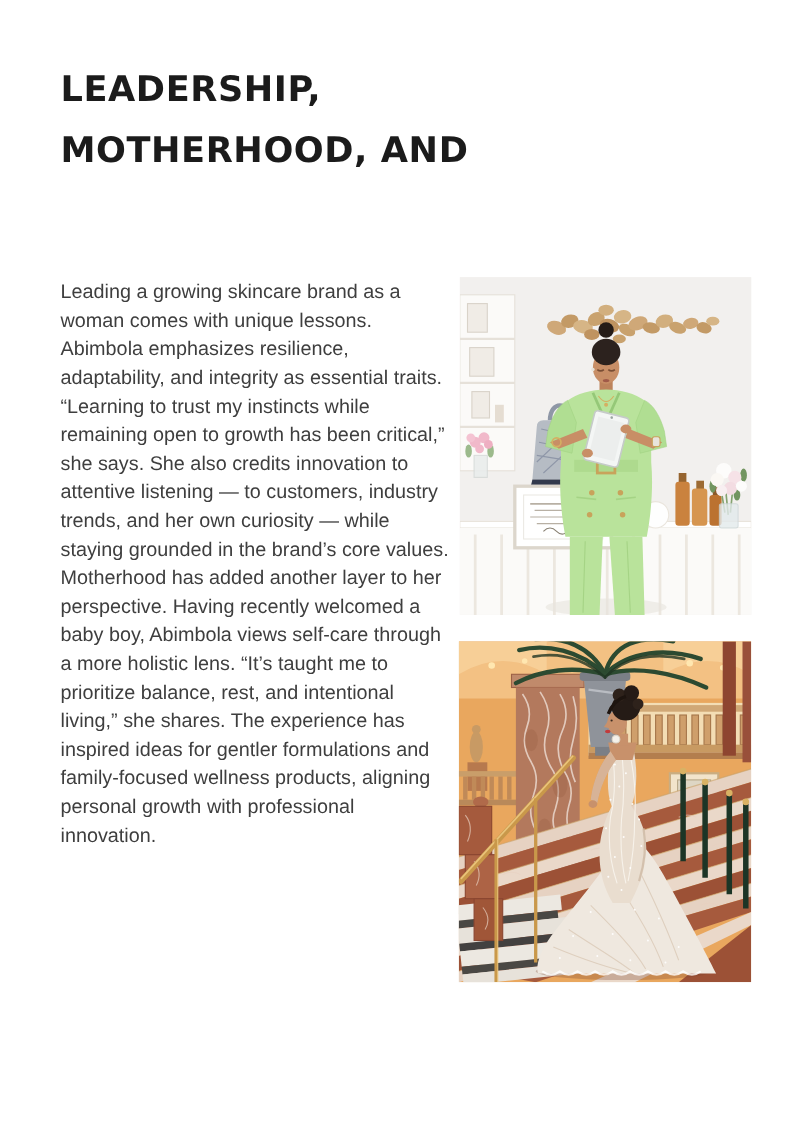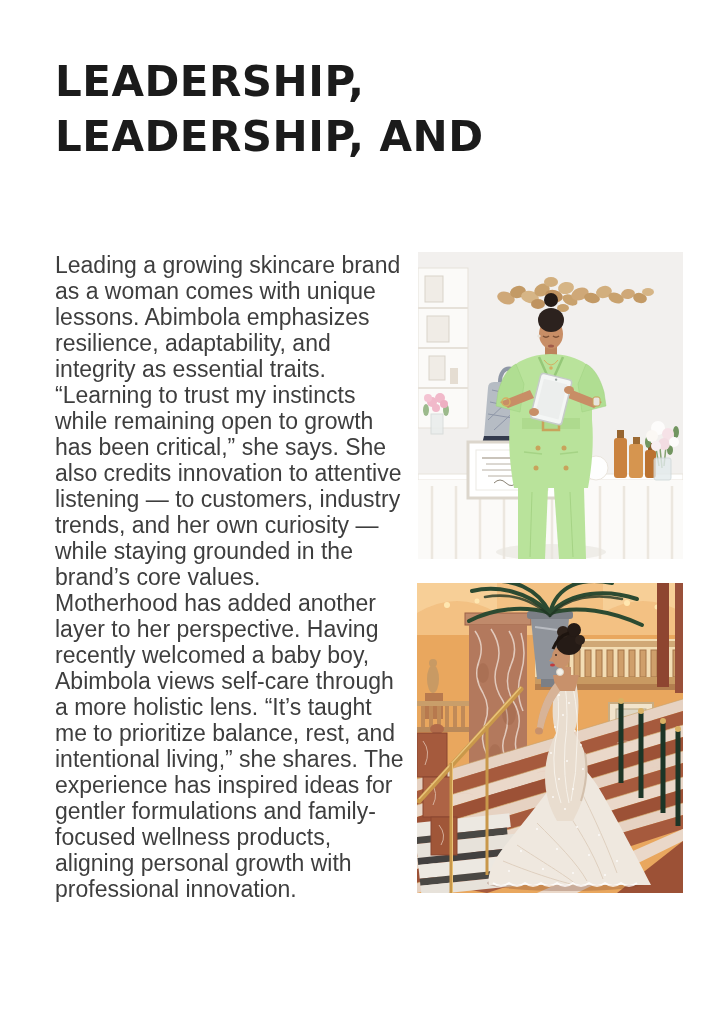--- a/index.html
+++ b/index.html
@@ -3,41 +3,41 @@
 <meta charset="utf-8">
 <style>
   html,body { margin:0; padding:0; background:#ffffff; }
   .page {
     position:relative; width:723px; height:1024px; background:#ffffff;
     font-family:"Liberation Sans", sans-serif; overflow:hidden;
   }
   .title {
     position:absolute; left:55px; top:54px; width:520px; margin:0;
     font-family:"DejaVu Sans", sans-serif; font-weight:700;
-    font-size:42px; line-height:55px; letter-spacing:0.5px; color:#1b1b1b;
+    font-size:32px; line-height:55px; letter-spacing:0.5px; color:#1b1b1b;
   }
   .title span { display:block; }
   .bodycol {
     position:absolute; left:55px; top:252px; width:354px;
-    font-size:23px; line-height:26px; color:#3e3e3e; letter-spacing:0px;
+    font-size:18px; line-height:26px; color:#3e3e3e; letter-spacing:0px;
   }
   .bodycol p { margin:0; }
   figure.photo { position:absolute; margin:0; overflow:hidden; background:#f2f0ee; }
   .photo-1 { left:418px; top:252px; width:265px; height:307px; }
   .photo-2 { left:417px; top:583px; width:266px; height:310px; }
   figure.photo svg { display:block; width:100%; height:100%; }
 </style>
 </head>
 <body>
 
 <div class="page">
 
   <h1 class="title">
     <span>LEADERSHIP,</span>
-    <span>LEADERSHIP, AND</span>
+    <span>MOTHERHOOD, AND</span>
   </h1>
 
   <div class="bodycol">
     <p>Leading a growing skincare brand as a woman comes with unique lessons. Abimbola emphasizes resilience, adaptability, and integrity as essential traits. “Learning to trust my instincts while remaining open to growth has been critical,” she says. She also credits innovation to attentive listening — to customers, industry trends, and her own curiosity — while staying grounded in the brand’s core values.</p>
     <p>Motherhood has added another layer to her perspective. Having recently welcomed a baby boy, Abimbola views self-care through a more holistic lens. “It’s taught me to prioritize balance, rest, and intentional living,” she shares. The experience has inspired ideas for gentler formulations and family-focused wellness products, aligning personal growth with professional innovation.</p>
   </div>
 
   <figure class="photo photo-1" aria-label="Woman in a mint green belted suit reading a tablet in a white skincare studio">
     <svg viewBox="0 0 265 307">
       <rect width="265" height="307" fill="#f2f0ee"></rect>

